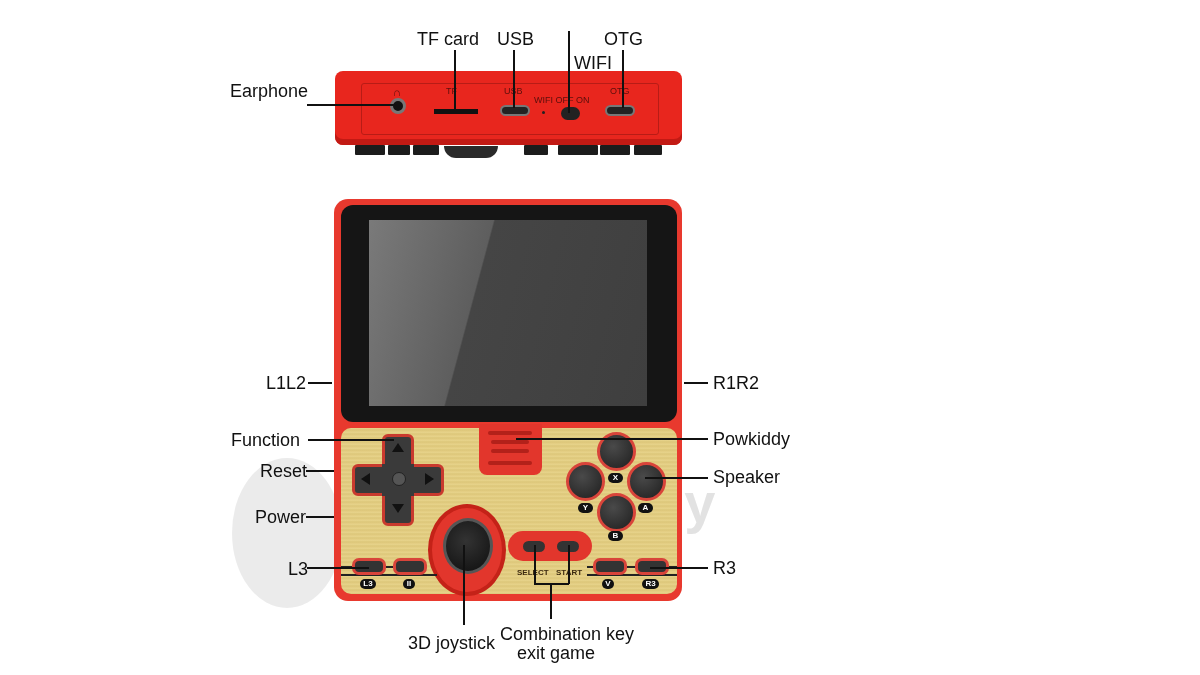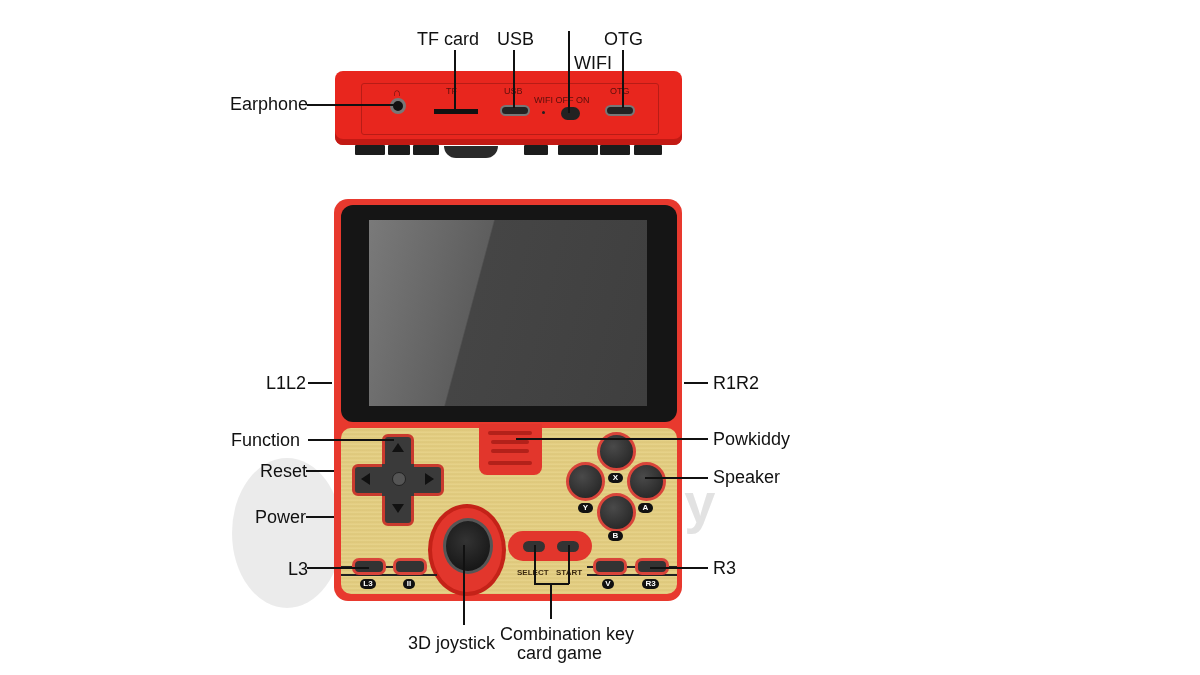--- a/index.html
+++ b/index.html
@@ -61,21 +61,21 @@
 
 <div class="btm-key" style="left:355px;width:30px;"></div>
 <div class="btm-key" style="left:388px;width:22px;"></div>
 <div class="btm-key" style="left:413px;width:26px;"></div>
 <div class="abs" style="left:444px;top:146px;width:54px;height:12px;border-radius:0 0 27px 27px;background:#2a2a2a;"></div>
 <div class="btm-key" style="left:524px;width:24px;"></div>
 <div class="btm-key" style="left:558px;width:40px;"></div>
 <div class="btm-key" style="left:600px;width:30px;"></div>
 <div class="btm-key" style="left:634px;width:28px;"></div>
 
-<span class="lbl" style="left:230px;top:95px;">Earphone</span>
+<span class="lbl" style="left:230px;top:82px;">Earphone</span>
 <div class="ln" style="left:307px;top:104px;width:88px;height:1.5px;"></div>
 
 <span class="lbl" style="left:417px;top:30px;">TF card</span>
 <div class="ln" style="left:454px;top:50px;width:1.5px;height:60px;"></div>
 
 <span class="lbl" style="left:497px;top:30px;">USB</span>
 <div class="ln" style="left:513px;top:50px;width:1.5px;height:58px;"></div>
 
 <span class="lbl" style="left:574px;top:10px;margin-top:44px;">WIFI</span>
 <div class="ln" style="left:568px;top:31px;width:1.5px;height:82px;"></div>
@@ -164,13 +164,13 @@
 <div class="ln" style="left:650px;top:567px;width:58px;height:1.5px;"></div>
 
 <div class="ln" style="left:463px;top:545px;width:1.5px;height:80px;"></div>
 <span class="lbl" style="left:408px;top:634px;text-align:right;">3D joystick</span>
 
 <div class="ln" style="left:534px;top:545px;width:1.5px;height:39px;"></div>
 <div class="ln" style="left:568px;top:545px;width:1.5px;height:39px;"></div>
 <div class="ln" style="left:534px;top:583px;width:35px;height:1.5px;"></div>
 <div class="ln" style="left:550px;top:583px;width:1.5px;height:36px;"></div>
 <span class="lbl" style="left:500px;top:625px;">Combination key</span>
-<span class="lbl" style="left:517px;top:644px;">card game</span>
+<span class="lbl" style="left:517px;top:644px;">exit game</span>
 
 </body></html>

